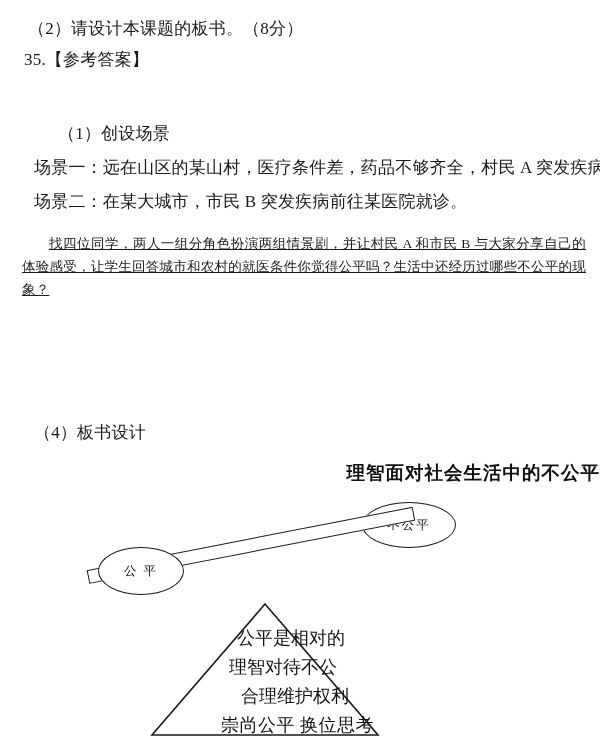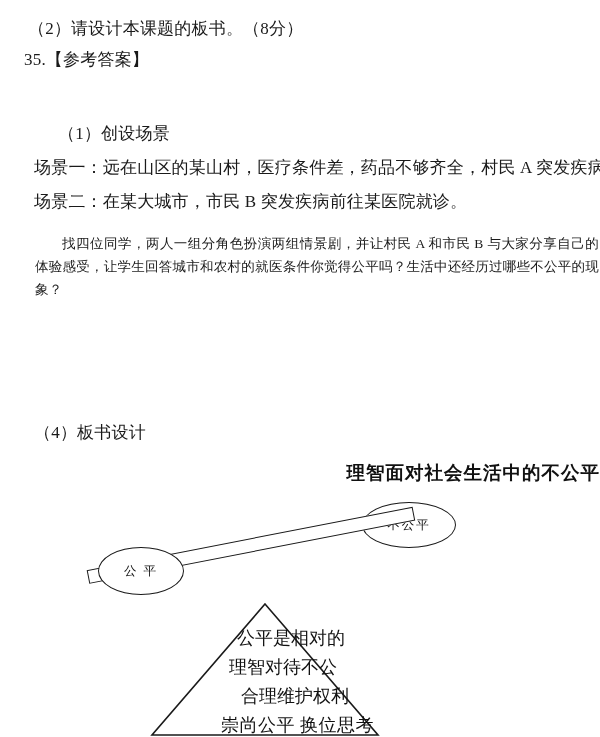--- a/index.html
+++ b/index.html
@@ -123,21 +123,21 @@
   <div class="ln" style="left:28px; top:16px;">（2）请设计本课题的板书。（8分）</div>
 
   <div class="ln" style="left:24px; top:47px;">35.【参考答案】</div>
 
   <div class="ln" style="left:34px; top:121px;margin-left:24px;">（1）创设场景</div>
 
   <div class="ln" style="left:34px; top:155px;">场景一：远在山区的某山村，医疗条件差，药品不够齐全，村民 A 突发疾病前往村卫生所就医。</div>
 
   <div class="ln" style="left:34px; top:189px;text-align:center;">场景二：在某大城市，市民 B 突发疾病前往某医院就诊。</div>
 
-  <div class="para indent2" style="left:35px; top:232px; width:564px;">找四位同学，两人一组分角色扮演两组情景剧，并让村民 A 和市民 B 与大家分享自己的体验感受，让学生回答城市和农村的就医条件你觉得公平吗？生活中还经历过哪些不公平的现象？</div>
+  <div class="para indent2" style="left:22px; top:232px; width:564px;text-decoration:underline;">找四位同学，两人一组分角色扮演两组情景剧，并让村民 A 和市民 B 与大家分享自己的体验感受，让学生回答城市和农村的就医条件你觉得公平吗？生活中还经历过哪些不公平的现象？</div>
 
 
   <div class="ln" style="left:34px; top:420px;">（4）板书设计</div>
 
   <div class="figure">
 
     <div class="fig-title">理智面对社会生活中的不公平</div>
 
     <div class="ellipse ellipse-right">
       <span>不公平</span>

